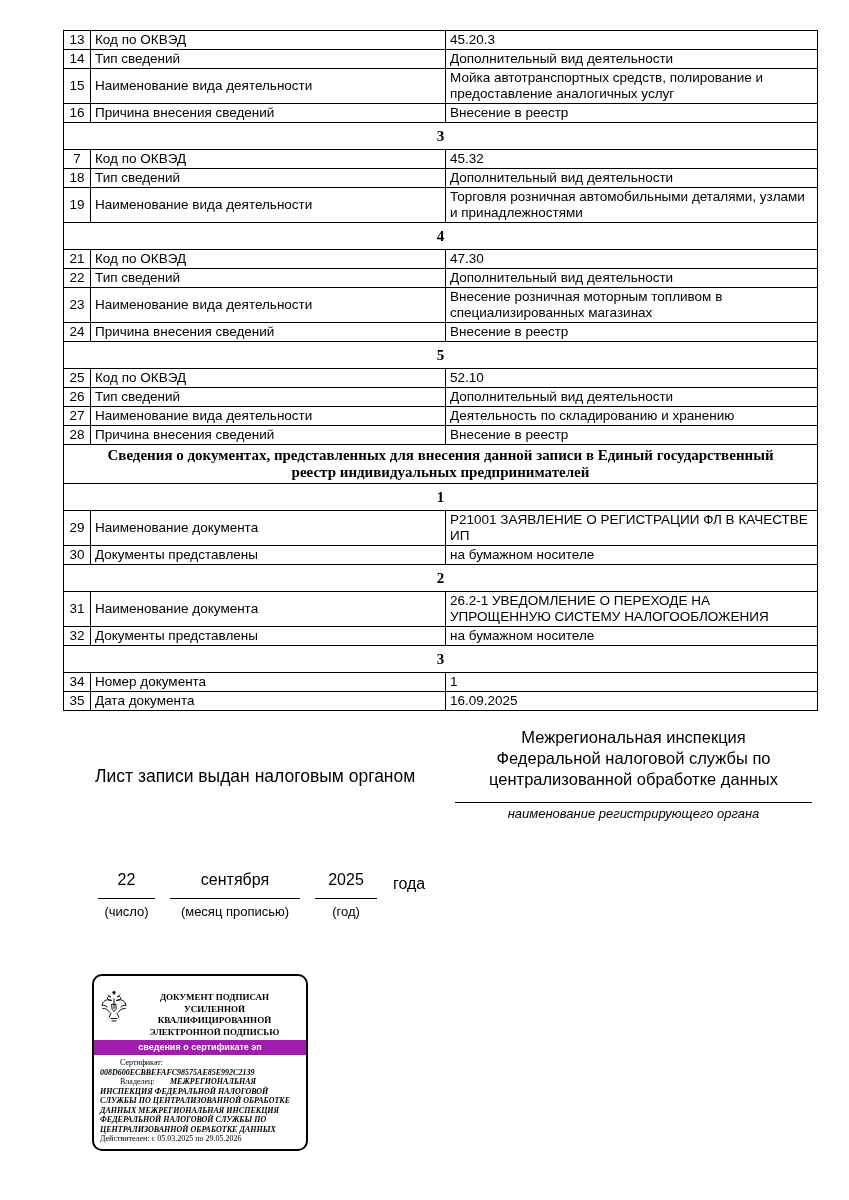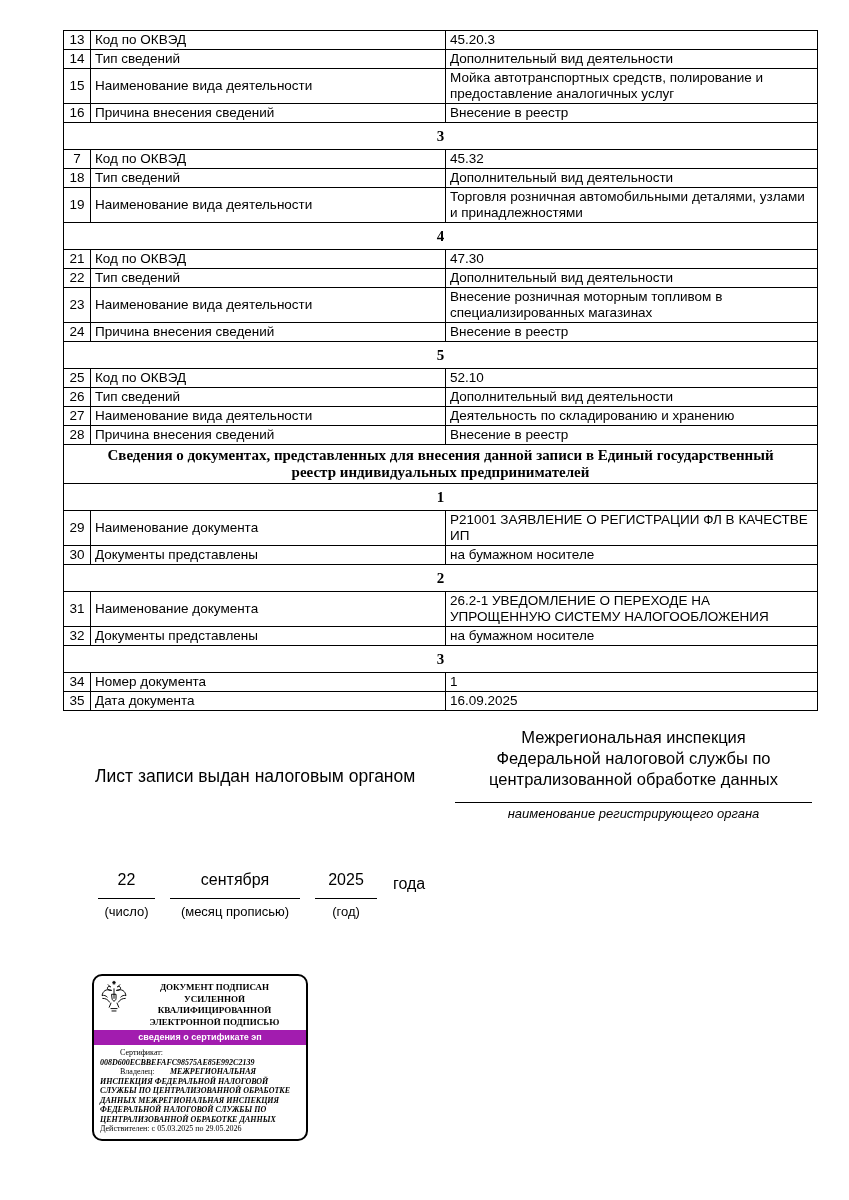--- a/index.html
+++ b/index.html
@@ -52,21 +52,21 @@
   .w-day { width:57px; }
   .w-month { width:130px; margin-left:15px; }
   .w-year { width:62px; margin-left:15px; }
   .goda { font-size:16px; margin-left:16px; padding-top:4px; }
 
   
   .stamp {
     margin:55px 0 0 29px; width:212px; border:2px solid #000;
     border-radius:10px; background:#fff; overflow:hidden;
   }
-  .stamp-top { display:flex; padding:4px 6px 2px 5px; }
+  .stamp-top { display:flex; padding:14px 6px 2px 5px; }
   .stamp-emblem { width:30px; height:34px; flex:0 0 30px; }
   .stamp-title {
     flex:1; text-align:center; font-family:"Liberation Serif", serif;
     font-weight:bold; font-size:9px; line-height:11.5px; padding-top:2px;
   }
   .stamp-bar {
     background:#a21caf; color:#fff; text-align:center;
     font-size:9px; font-weight:bold; padding:2px 0 3px;
   }
   .stamp-body {

